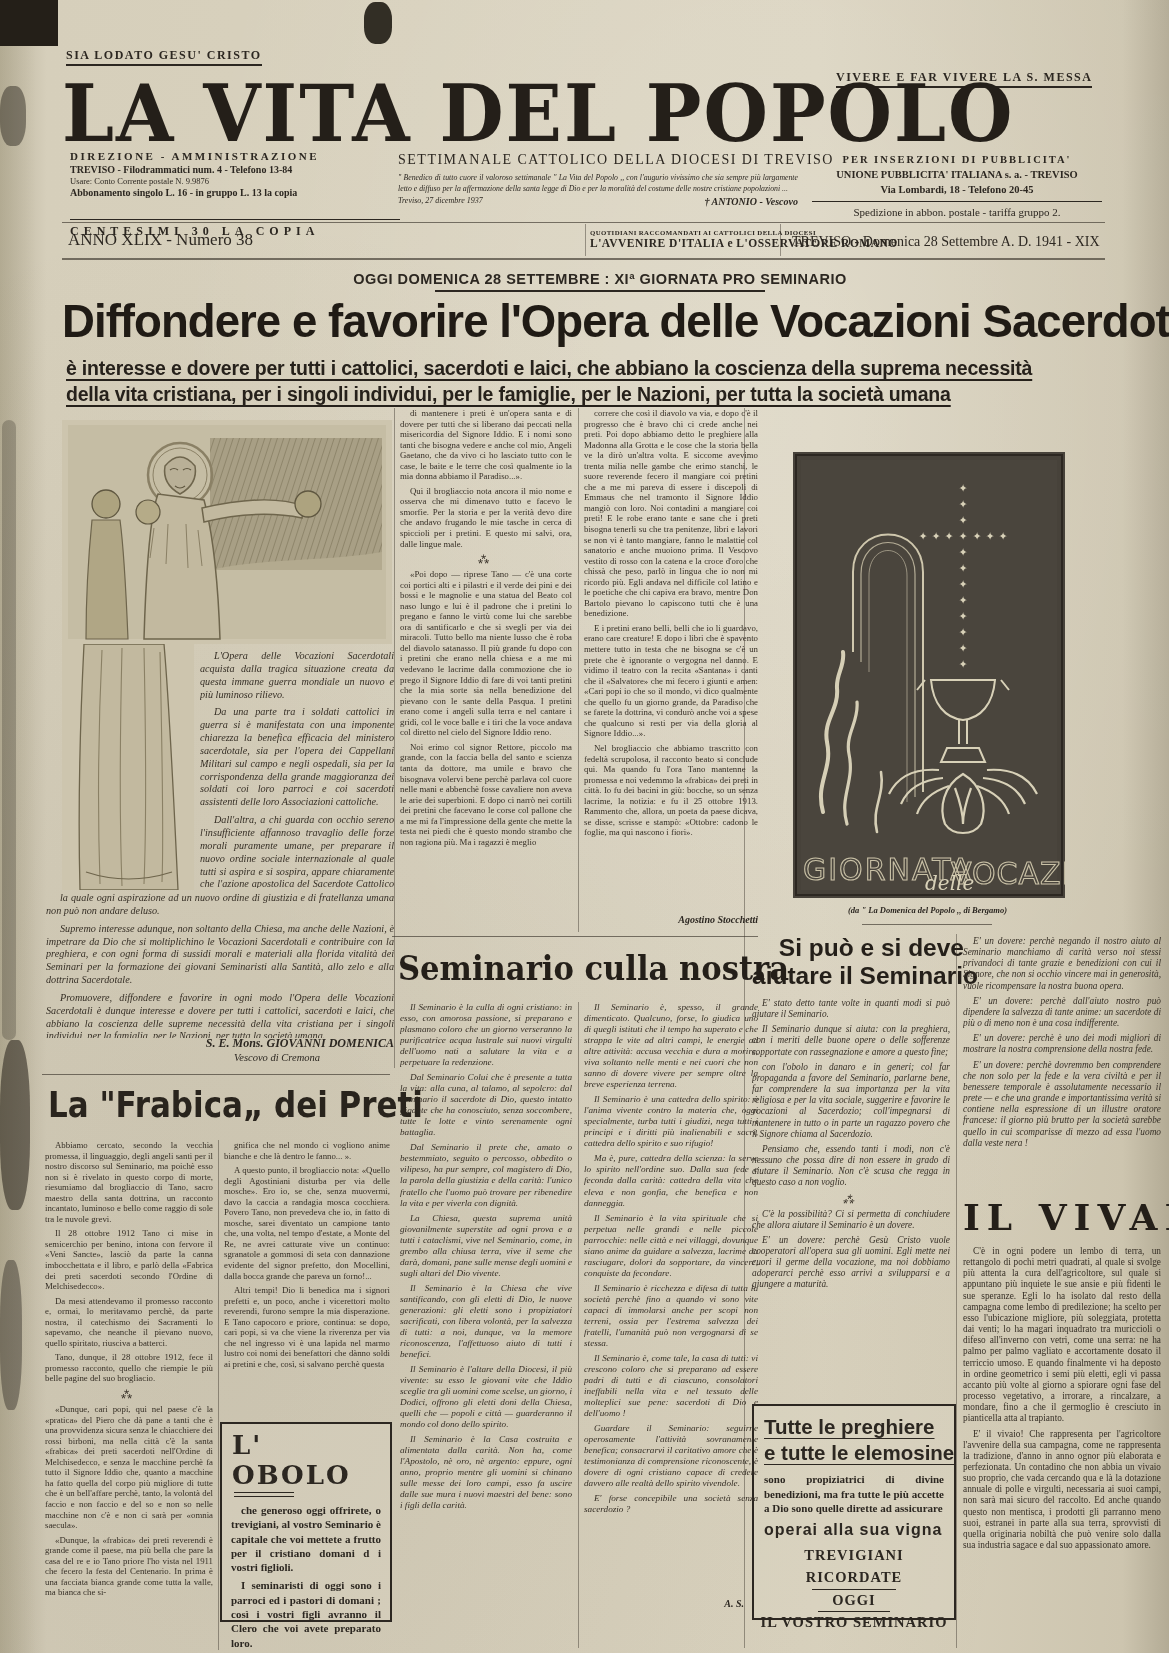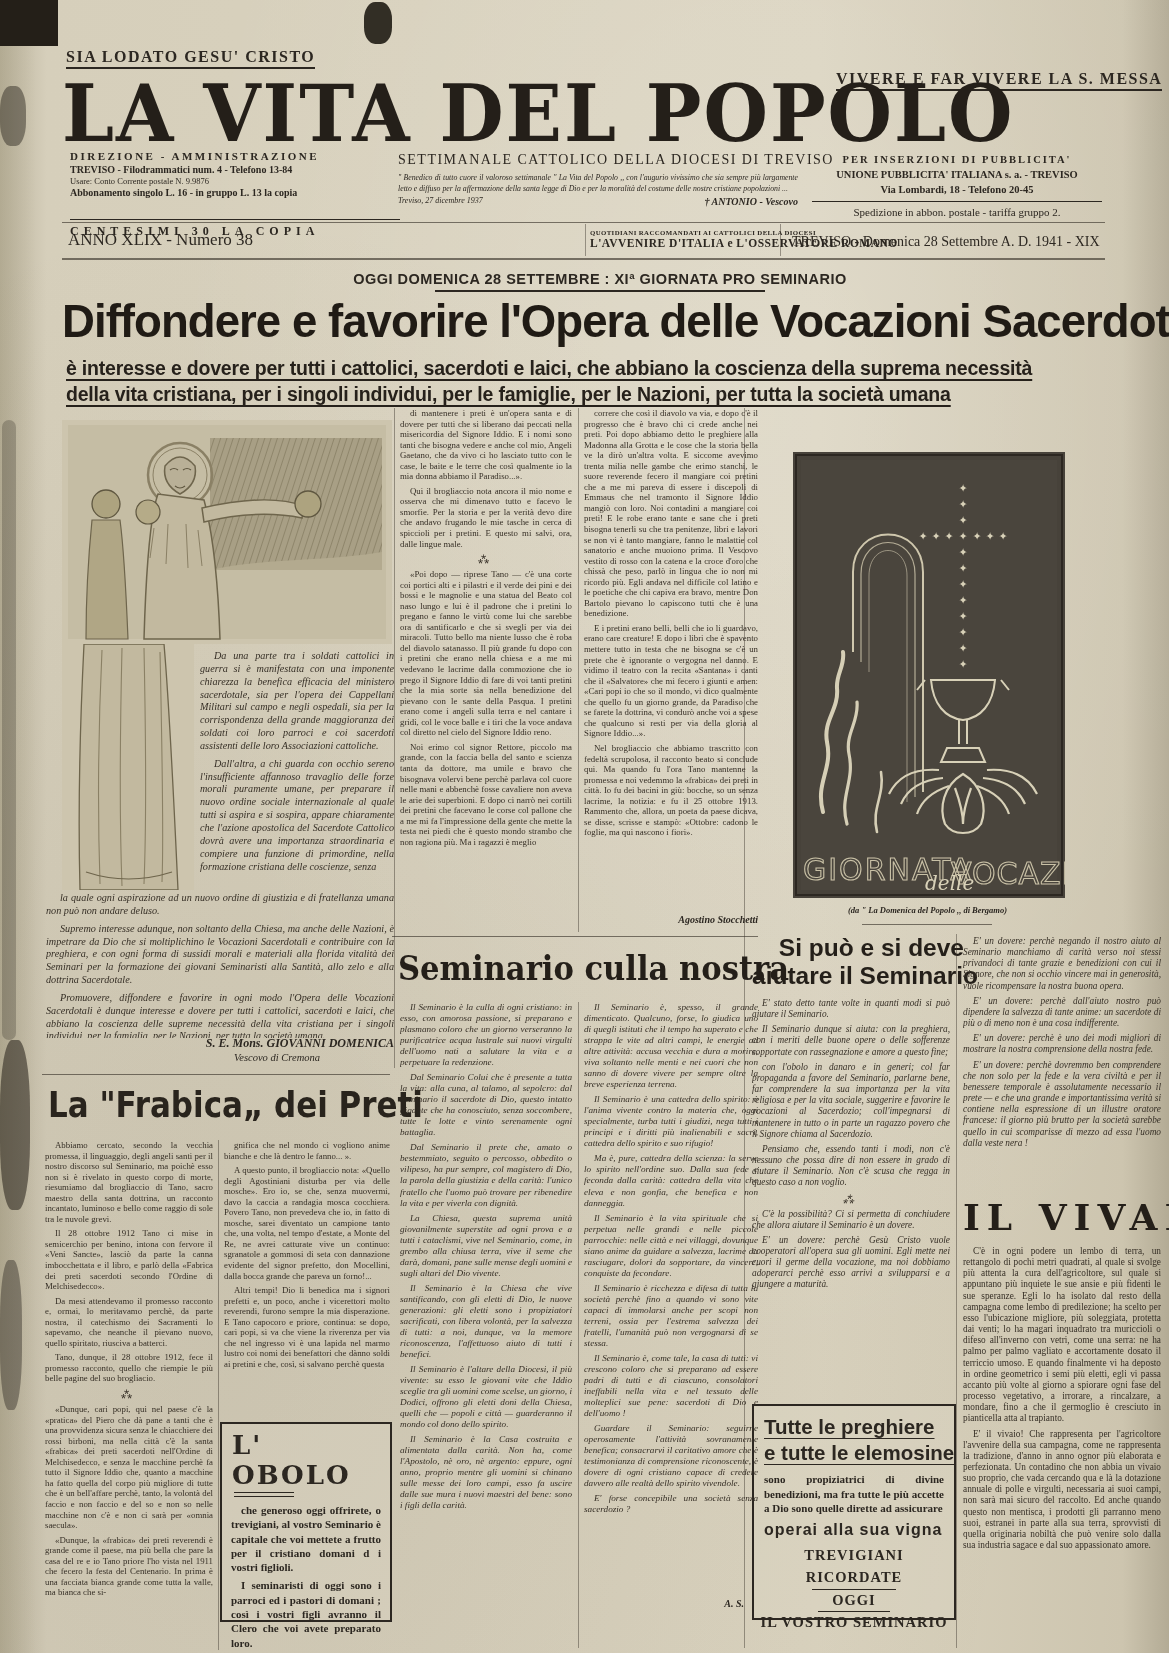--- a/index.html
+++ b/index.html
@@ -7,21 +7,21 @@
     background:
       radial-gradient(ellipse at 65% 25%, rgba(255,255,255,.18), rgba(0,0,0,0) 55%),
       radial-gradient(ellipse at 20% 80%, rgba(90,80,60,.10), rgba(0,0,0,0) 60%),
       linear-gradient(90deg,#b9b19b 0,#d6cfbb 4%,#dad3bf 70%,#cdc5af 96%,#b3ab95 100%),
       #d6cfbb;
     color:#2c2721;font-family:"Liberation Serif",serif;}
   .abs{position:absolute;}
   .hrule{position:absolute;height:2px;background:#3c362c;opacity:.65;}
   .vrule{position:absolute;width:1px;background:#3c362c;opacity:.45;}
   
-  .motto{font-family:"Liberation Serif",serif;font-weight:bold;font-size:16px;letter-spacing:1.5px;
+  .motto{font-family:"Liberation Serif",serif;font-weight:bold;font-size:12px;letter-spacing:1.5px;
     border-bottom:2px solid #2c2721;padding-bottom:1px;white-space:nowrap;}
   #title{font-family:"DejaVu Serif",serif;font-weight:bold;font-size:74px;line-height:1;
     letter-spacing:2px;white-space:nowrap;transform:scaleY(1.06);transform-origin:top left;color:#241f19;}
   .infoL{font-size:10px;line-height:1.25;font-weight:bold;}
   .infoL .l1{font-size:11px;letter-spacing:2.5px;}
   .infoL .l3{font-size:8.5px;font-weight:normal;}
   .price{font-size:12px;font-weight:bold;letter-spacing:5px;border-top:1.5px solid #2c2721;
     margin-top:20px;padding-top:4px;white-space:nowrap;}
   .subtitle{font-size:14px;letter-spacing:1.5px;text-align:center;white-space:nowrap;}
   .quote{font-size:7.8px;font-style:italic;line-height:1.35;margin-top:5px;text-align:justify;}
@@ -161,20 +161,21 @@
   </div>
   <div class="abs" style="left:62px;top:644px;width:132px;height:246px;">
     <svg width="132" height="246" viewBox="0 0 132 246">
       <rect width="132" height="246" fill="#cdc5ae"></rect>
       <path d="M22,0 C18,80 16,170 18,246 L116,246 C112,160 108,70 102,0 Z" fill="#c2b99f" stroke="#6e654c" stroke-width="1.3"></path>
       <path d="M40,6 C36,90 36,180 38,240 M60,4 C58,90 58,190 60,242 M82,4 C84,100 84,190 82,240 M98,8 C100,100 102,190 100,238" stroke="#8a8065" stroke-width="1.1" fill="none"></path>
       <path d="M24,228 q42,14 86,0" stroke="#6e654c" stroke-width="1.2" fill="none"></path>
     </svg>
   </div>
   <div class="abs col italcol" style="left:200px;top:650px;width:194px;height:238px;">
+      <p>L'Opera delle Vocazioni Sacerdotali acquista dalla tragica situazione creata da questa immane guerra mondiale un nuovo e più luminoso rilievo.</p>
       <p>Da una parte tra i soldati cattolici in guerra si è manifestata con una imponente chiarezza la benefica efficacia del ministero sacerdotale, sia per l'opera dei Cappellani Militari sul campo e negli ospedali, sia per la corrispondenza della grande maggioranza dei soldati coi loro parroci e coi sacerdoti assistenti delle loro Associazioni cattoliche.</p>
       <p>Dall'altra, a chi guarda con occhio sereno l'insufficiente affannoso travaglio delle forze morali puramente umane, per preparare il nuovo ordine sociale internazionale al quale tutti si aspira e si sospira, appare chiaramente che l'azione apostolica del Sacerdote Cattolico dovrà avere una importanza straordinaria e compiere una funzione di primordine, nella formazione cristiana delle coscienze, senza</p>
     </div>
   <div class="abs col italcol" style="left:46px;top:892px;width:348px;height:146px;">
       <p>la quale ogni aspirazione ad un nuovo ordine di giustizia e di fratellanza umana non può non andare deluso.</p>
       <p>Supremo interesse adunque, non soltanto della Chiesa, ma anche delle Nazioni, è impetrare da Dio che si moltiplichino le Vocazioni Sacerdotali e contribuire con la preghiera, e con ogni forma di sussidi morali e materiali alla florida vitalità dei Seminari per la formazione dei giovani Seminaristi alla Santità, allo zelo e alla dottrina Sacerdotale.</p>
       <p>Promuovere, diffondere e favorire in ogni modo l'Opera delle Vocazioni Sacerdotali è dunque interesse e dovere per tutti i cattolici, sacerdoti e laici, che abbiano la coscienza delle supreme necessità della vita cristiana per i singoli individui, per la famiglia, per le Nazioni, per tutta la società umana.</p>
     </div>
   <div class="abs sigline" style="left:110px;top:1036px;width:284px;">S. E. Mons. GIOVANNI DOMENICA</div>
   <div class="abs sigline2" style="left:160px;top:1052px;width:234px;">Vescovo di Cremona</div>

